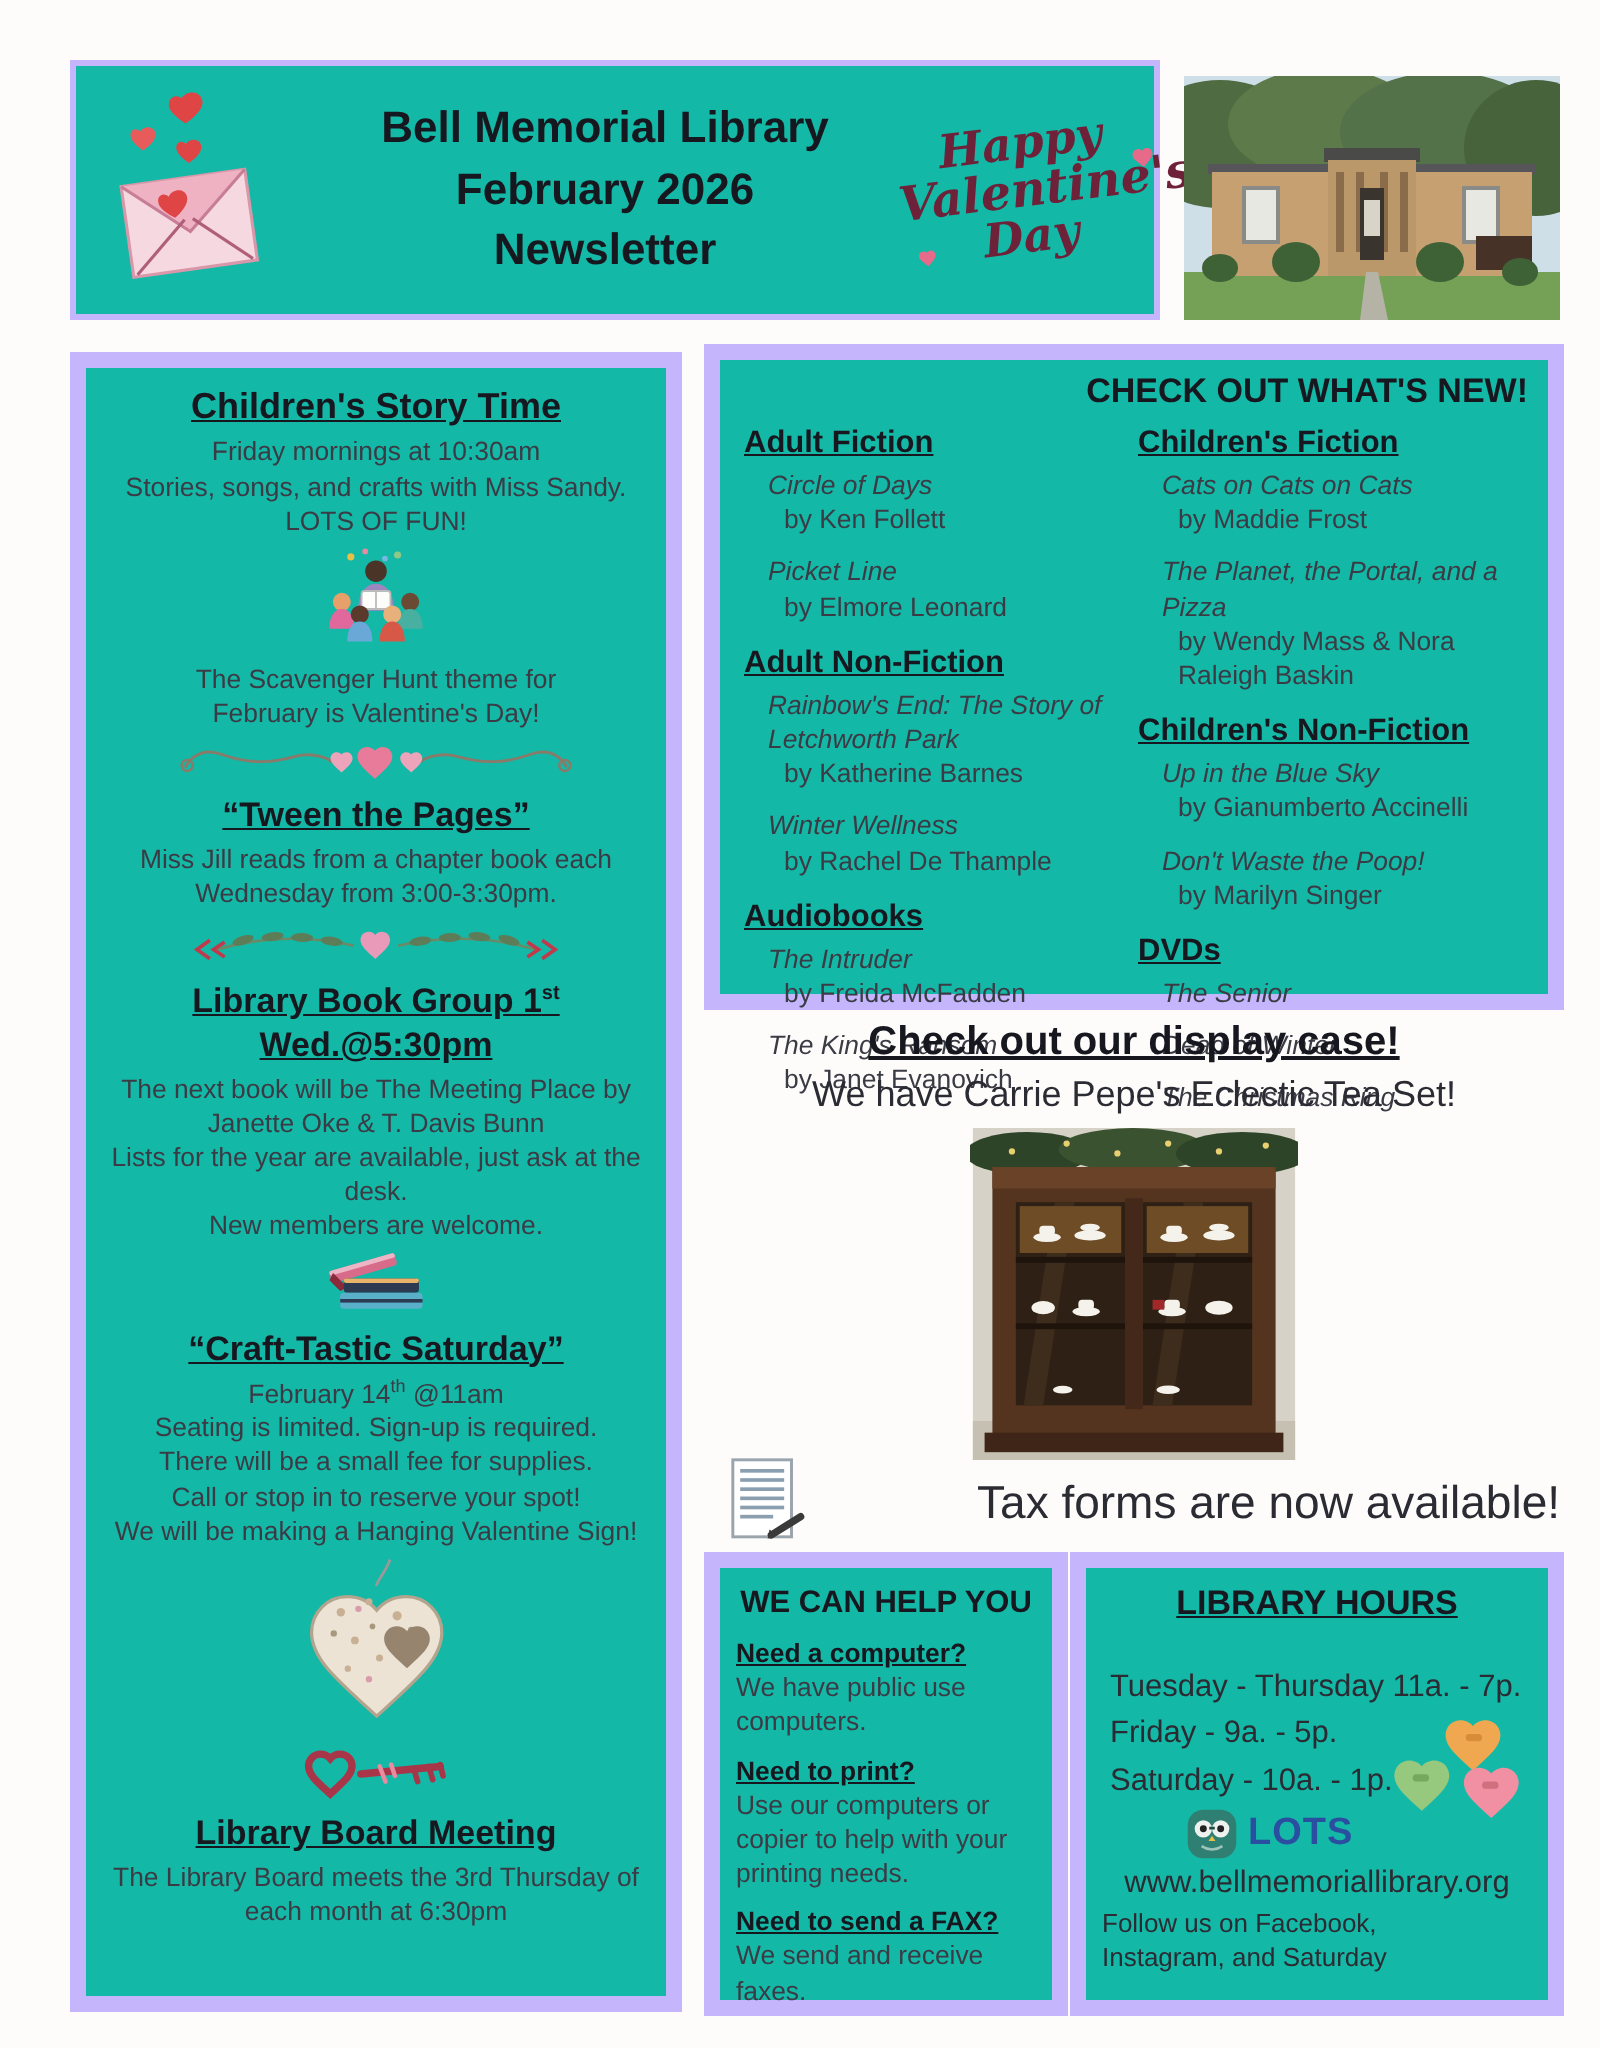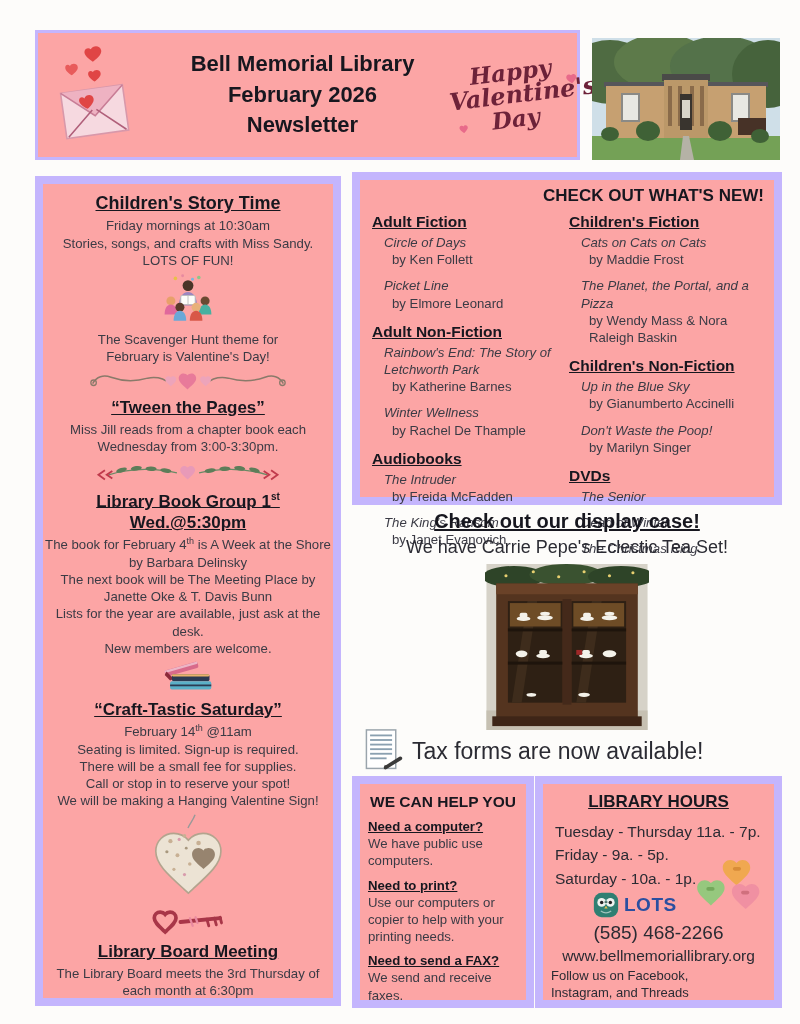--- a/index.html
+++ b/index.html
@@ -1,19 +1,19 @@
 <!DOCTYPE html>
 <html><head>
 <meta charset="utf-8">
 <style>
   * { margin:0; padding:0; box-sizing:border-box; }
   html,body { width:800px; height:1024px; }
   body { font-family:"Liberation Sans", sans-serif; background:#fdfcfa; color:#3b3b45; position:relative; overflow:hidden; }
   .page { position:absolute; inset:0; background:#fdfcfa; }
-  .box { position:absolute; background:#fca5a5; border:8px solid #c4b5fd; }
+  .box { position:absolute; background:#14b8a6; border:8px solid #c4b5fd; }
 
   
   .header-box { left:35px; top:30px; width:545px; height:130px; border-width:3px; display:flex; align-items:center; }
   .env-wrap { width:118px; display:flex; justify-content:center; }
   .htitle { flex:1; text-align:center; font-weight:bold; color:#17171f; font-size:22px; line-height:1.4; }
   .valentine { width:128px; text-align:center; color:#6d2239; font-family:"DejaVu Serif", serif; font-style:italic; font-weight:bold; transform:rotate(-7deg); line-height:1.0; position:relative; }
   .valentine .v1 { font-size:23px; } .valentine .v2 { font-size:24px; } .valentine .v3 { font-size:23px; }
   .photo { position:absolute; left:592px; top:38px; width:188px; height:122px; }
 
   
@@ -34,33 +34,33 @@
   .bt { font-style:italic; margin-left:14px; }
   .ba { margin-left:22px; }
 
   
   .display-sec { position:absolute; left:352px; top:510px; width:430px; text-align:center; }
   .disp-h { font-size:20px; font-weight:bold; text-decoration:underline; color:#17171f; }
   .disp-sub { font-size:18px; margin-top:4px; color:#2b2b33; }
   .case-photo { margin-top:6px; }
 
   
-  .tax-row { position:absolute; left:360px; top:727px; width:420px; display:flex; align-items:center; justify-content:flex-start; gap:8px; }
+  .tax-row { position:absolute; left:360px; top:727px; width:420px; display:flex; align-items:center; justify-content:space-between; gap:8px; }
   .tax-text { font-size:23px; color:#2b2b33; }
 
   
   .help-box { left:352px; top:776px; width:182px; height:232px; padding:8px 8px; font-size:13.2px; line-height:1.3; }
   .help-h { text-align:center; font-weight:bold; font-size:15.5px; color:#17171f; margin-bottom:6px; }
   .q { font-weight:bold; text-decoration:underline; color:#17171f; margin-top:7px; }
   .a { color:#3b3b45; }
 
   
   .hours-box { left:535px; top:776px; width:247px; height:232px; padding:8px 8px; position:absolute; }
   .hours-h { text-align:center; font-weight:bold; font-size:17px; text-decoration:underline; color:#17171f; }
-  .hours-lines { margin-top:8px; margin-left:4px; font-size:15.5px; line-height:1.5; color:#2b2b33; }
+  .hours-lines { margin-top:20px; margin-left:4px; font-size:15.5px; line-height:1.5; color:#2b2b33; }
   .owwl-row { display:flex; align-items:center; gap:5px; margin:2px 0 0 42px; }
   .owwl-text { font-weight:bold; font-size:19px; color:#2b4fa0; letter-spacing:0.5px; }
   .phone { text-align:center; font-size:19px; margin-top:4px; color:#2b2b33; }
   .site { text-align:center; font-size:15.5px; margin-top:3px; color:#2b2b33; }
   .social { font-size:13px; margin-top:2px; line-height:1.35; color:#2b2b33; }
   .candy { position:absolute; right:6px; top:72px; }
 </style>
 </head>
 <body>
 
@@ -184,21 +184,20 @@
           <ellipse cx="140" cy="9.5" rx="6" ry="2.4" transform="rotate(-2 140 9.5)"></ellipse>
           <ellipse cx="124" cy="11.5" rx="6" ry="2.4" transform="rotate(-8 124 11.5)"></ellipse>
         </g>
         <path d="M10 11 L3 16 L10 21 M18 12 L12 16 L18 20" stroke="#c03a4c" stroke-width="2" fill="none"></path>
         <path d="M190 11 L197 16 L190 21 M182 12 L188 16 L182 20" stroke="#c03a4c" stroke-width="2" fill="none"></path>
         <path transform="translate(90 4) scale(0.8)" fill="#e89ab8" d="M12 21.35l-1.45-1.32C5.4 15.36 2 12.28 2 8.5 2 5.42 4.42 3 7.5 3c1.74 0 3.41.81 4.5 2.09C13.09 3.81 14.76 3 16.5 3 19.58 3 22 5.42 22 8.5c0 3.78-3.4 6.86-8.55 11.54L12 21.35z"></path>
       </svg>
     </div>
 
     <div class="sec-h"><span>Library Book Group 1</span><sup>st</sup><span> Wed.@5:30pm</span></div>
-    <div class="body-l"><span>The book for February 4</span><sup style="font-size:9px;">th</sup><span> is A Week at the Shore by Barbara Delinsky</span></div>
     <div class="body-l">The next book will be The Meeting Place by Janette Oke &amp; T. Davis Bunn</div>
     <div class="body-l">Lists for the year are available, just ask at the desk.</div>
     <div class="body-l">New members are welcome.</div>
 
     <div class="ico-c" style="margin:2px 0;">
       <svg width="56" height="34" viewBox="0 0 60 38">
         <g transform="rotate(-16 22 12)">
           <rect x="4" y="8" width="38" height="7" rx="2" fill="#d86a8a"></rect>
           <rect x="4" y="8" width="38" height="2.6" rx="1.3" fill="#ecb6c6"></rect>
         </g>
@@ -422,21 +421,20 @@
       <span class="owwl-text">LOTS</span>
     </div>
     <svg class="candy" width="74" height="64" viewBox="0 0 80 70">
       <path transform="translate(28 0) scale(1.5)" fill="#f0a850" d="M12 21.35l-1.45-1.32C5.4 15.36 2 12.28 2 8.5 2 5.42 4.42 3 7.5 3c1.74 0 3.41.81 4.5 2.09C13.09 3.81 14.76 3 16.5 3 19.58 3 22 5.42 22 8.5c0 3.78-3.4 6.86-8.55 11.54L12 21.35z"></path>
       <path transform="translate(0 22) scale(1.5)" fill="#96c87e" d="M12 21.35l-1.45-1.32C5.4 15.36 2 12.28 2 8.5 2 5.42 4.42 3 7.5 3c1.74 0 3.41.81 4.5 2.09C13.09 3.81 14.76 3 16.5 3 19.58 3 22 5.42 22 8.5c0 3.78-3.4 6.86-8.55 11.54L12 21.35z"></path>
       <path transform="translate(38 26) scale(1.5)" fill="#f090a2" d="M12 21.35l-1.45-1.32C5.4 15.36 2 12.28 2 8.5 2 5.42 4.42 3 7.5 3c1.74 0 3.41.81 4.5 2.09C13.09 3.81 14.76 3 16.5 3 19.58 3 22 5.42 22 8.5c0 3.78-3.4 6.86-8.55 11.54L12 21.35z"></path>
       <rect x="42" y="12" width="9" height="4" rx="2" fill="#d88c38"></rect>
       <rect x="13" y="34" width="9" height="4" rx="2" fill="#74a85c"></rect>
       <rect x="51" y="38" width="9" height="4" rx="2" fill="#d0707e"></rect>
     </svg>
-    <div class="phone">(585) 468-2266</div>
     <div class="site">www.bellmemoriallibrary.org</div>
     <div class="social">
       <div>Follow us on Facebook,</div>
-      <div>Instagram, and Threads</div>
+      <div>Instagram, and Saturday</div>
     </div>
   </div>
 
 </div>
 
 </body></html>

